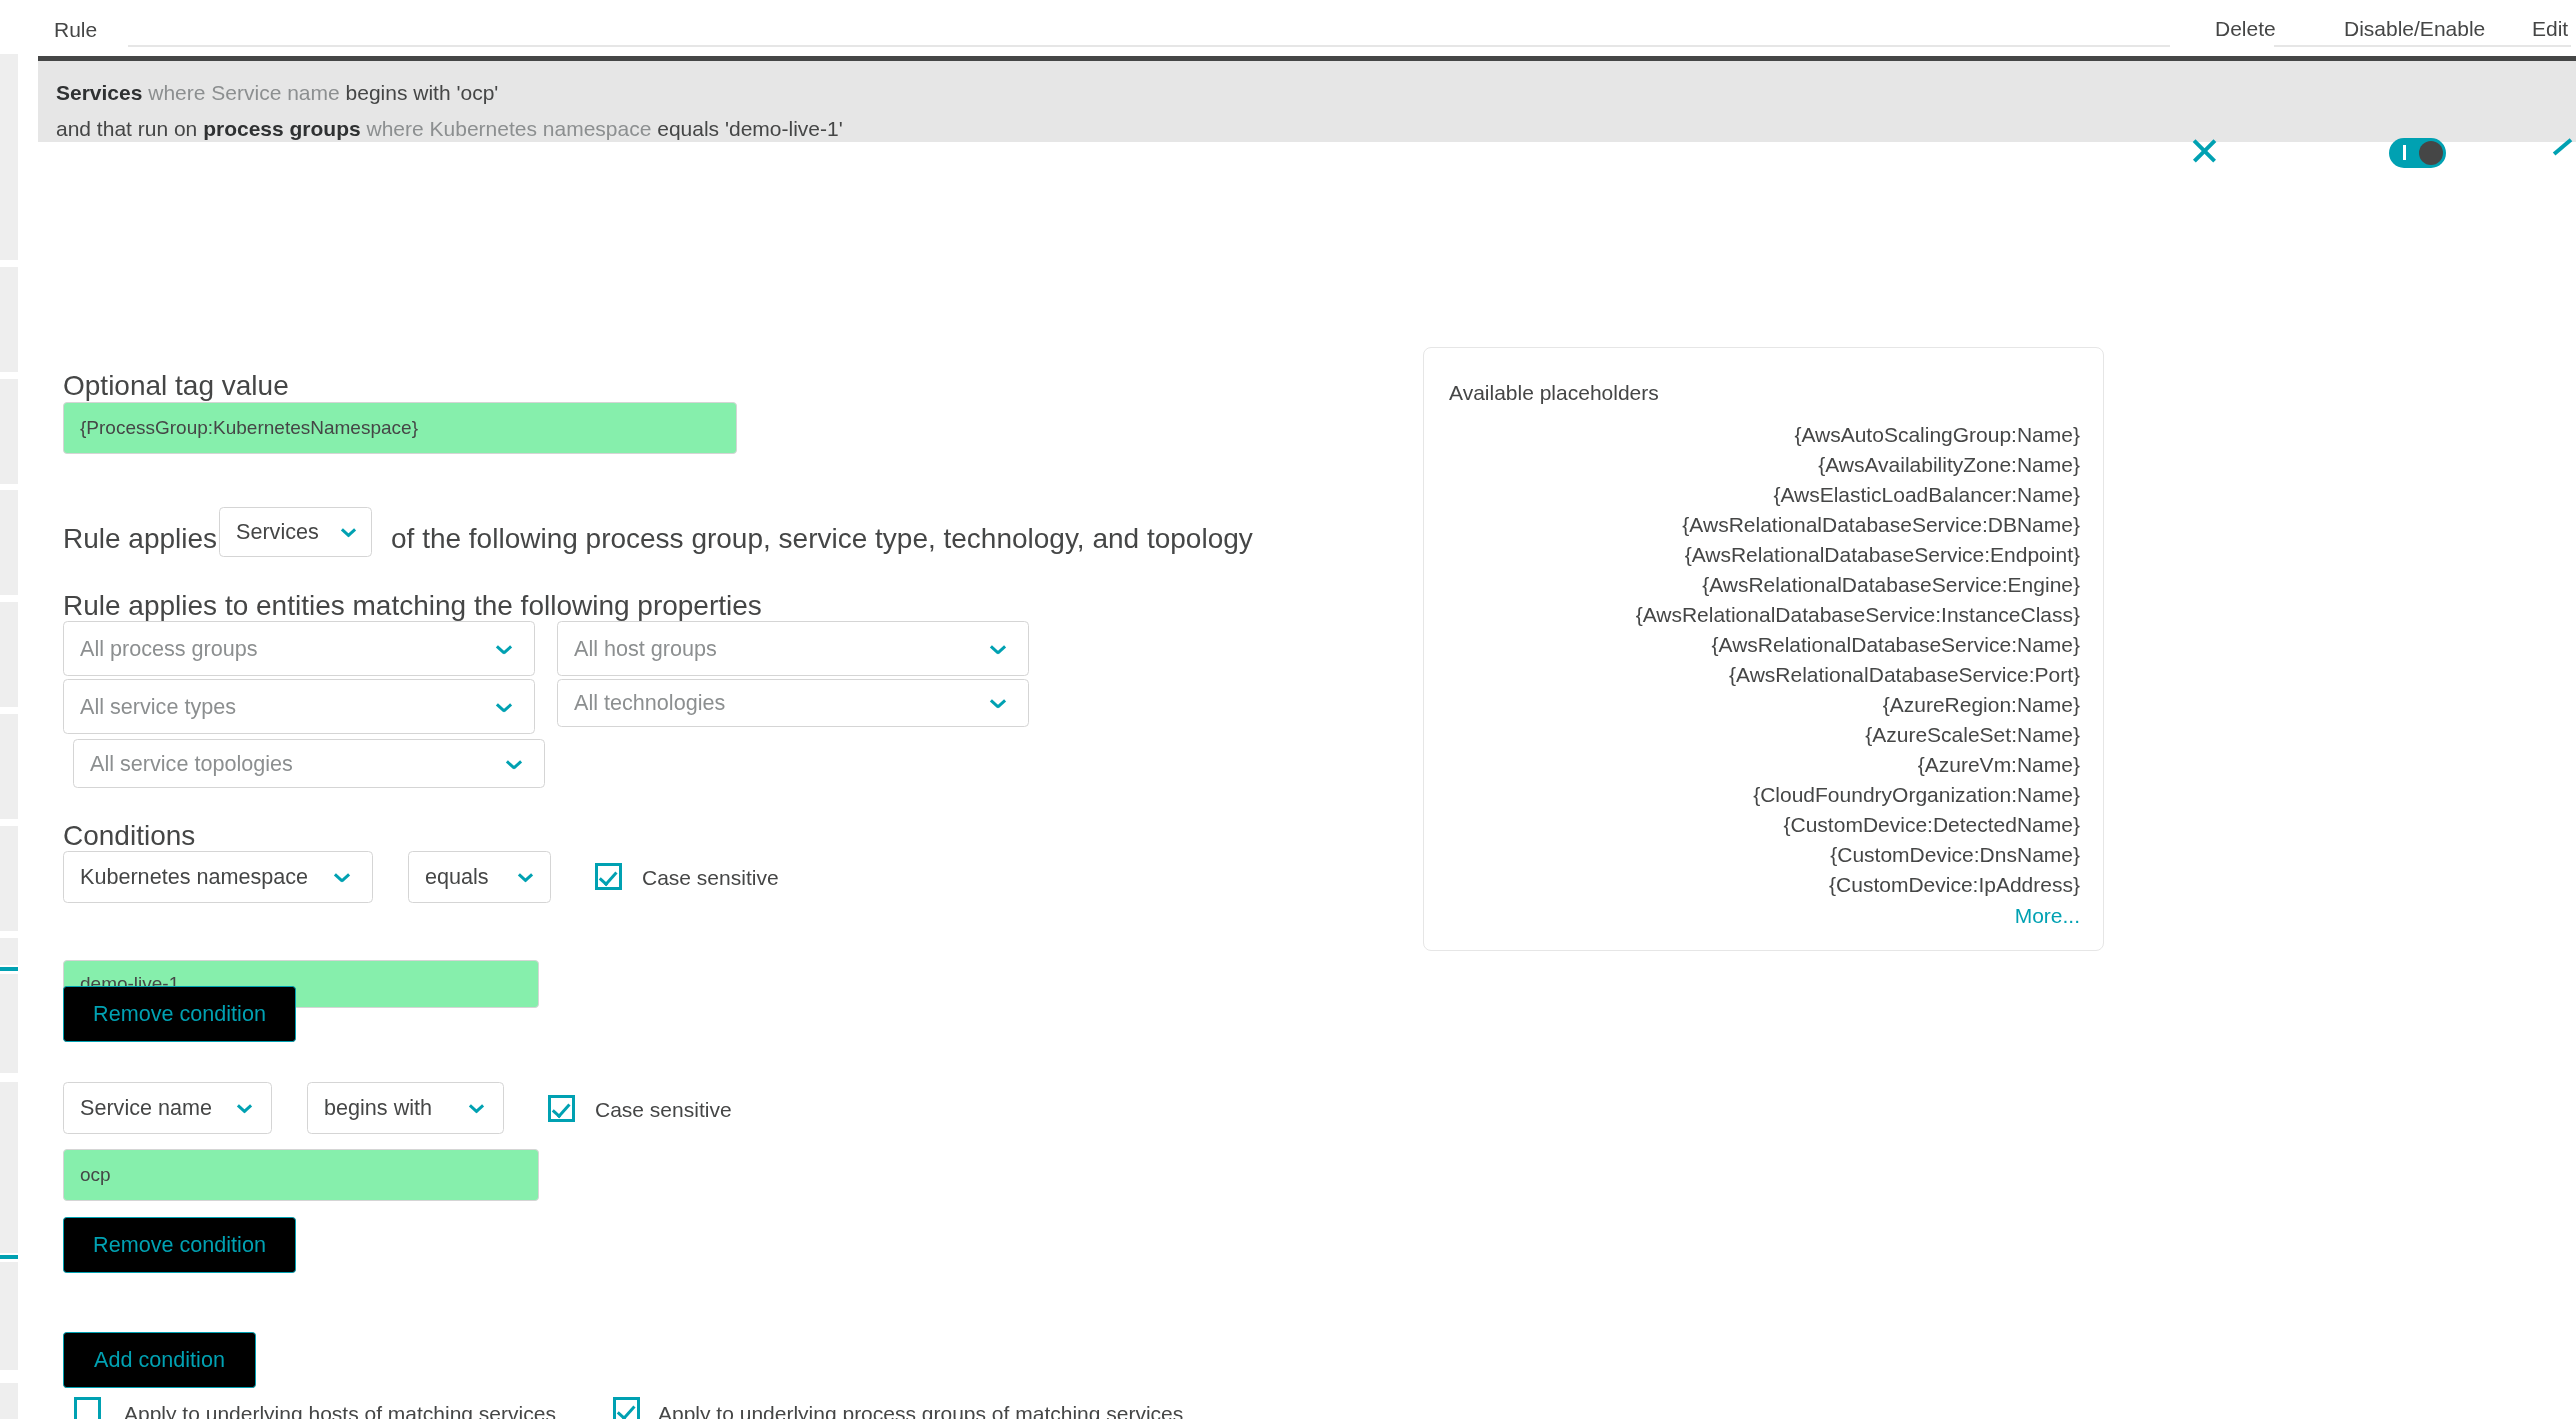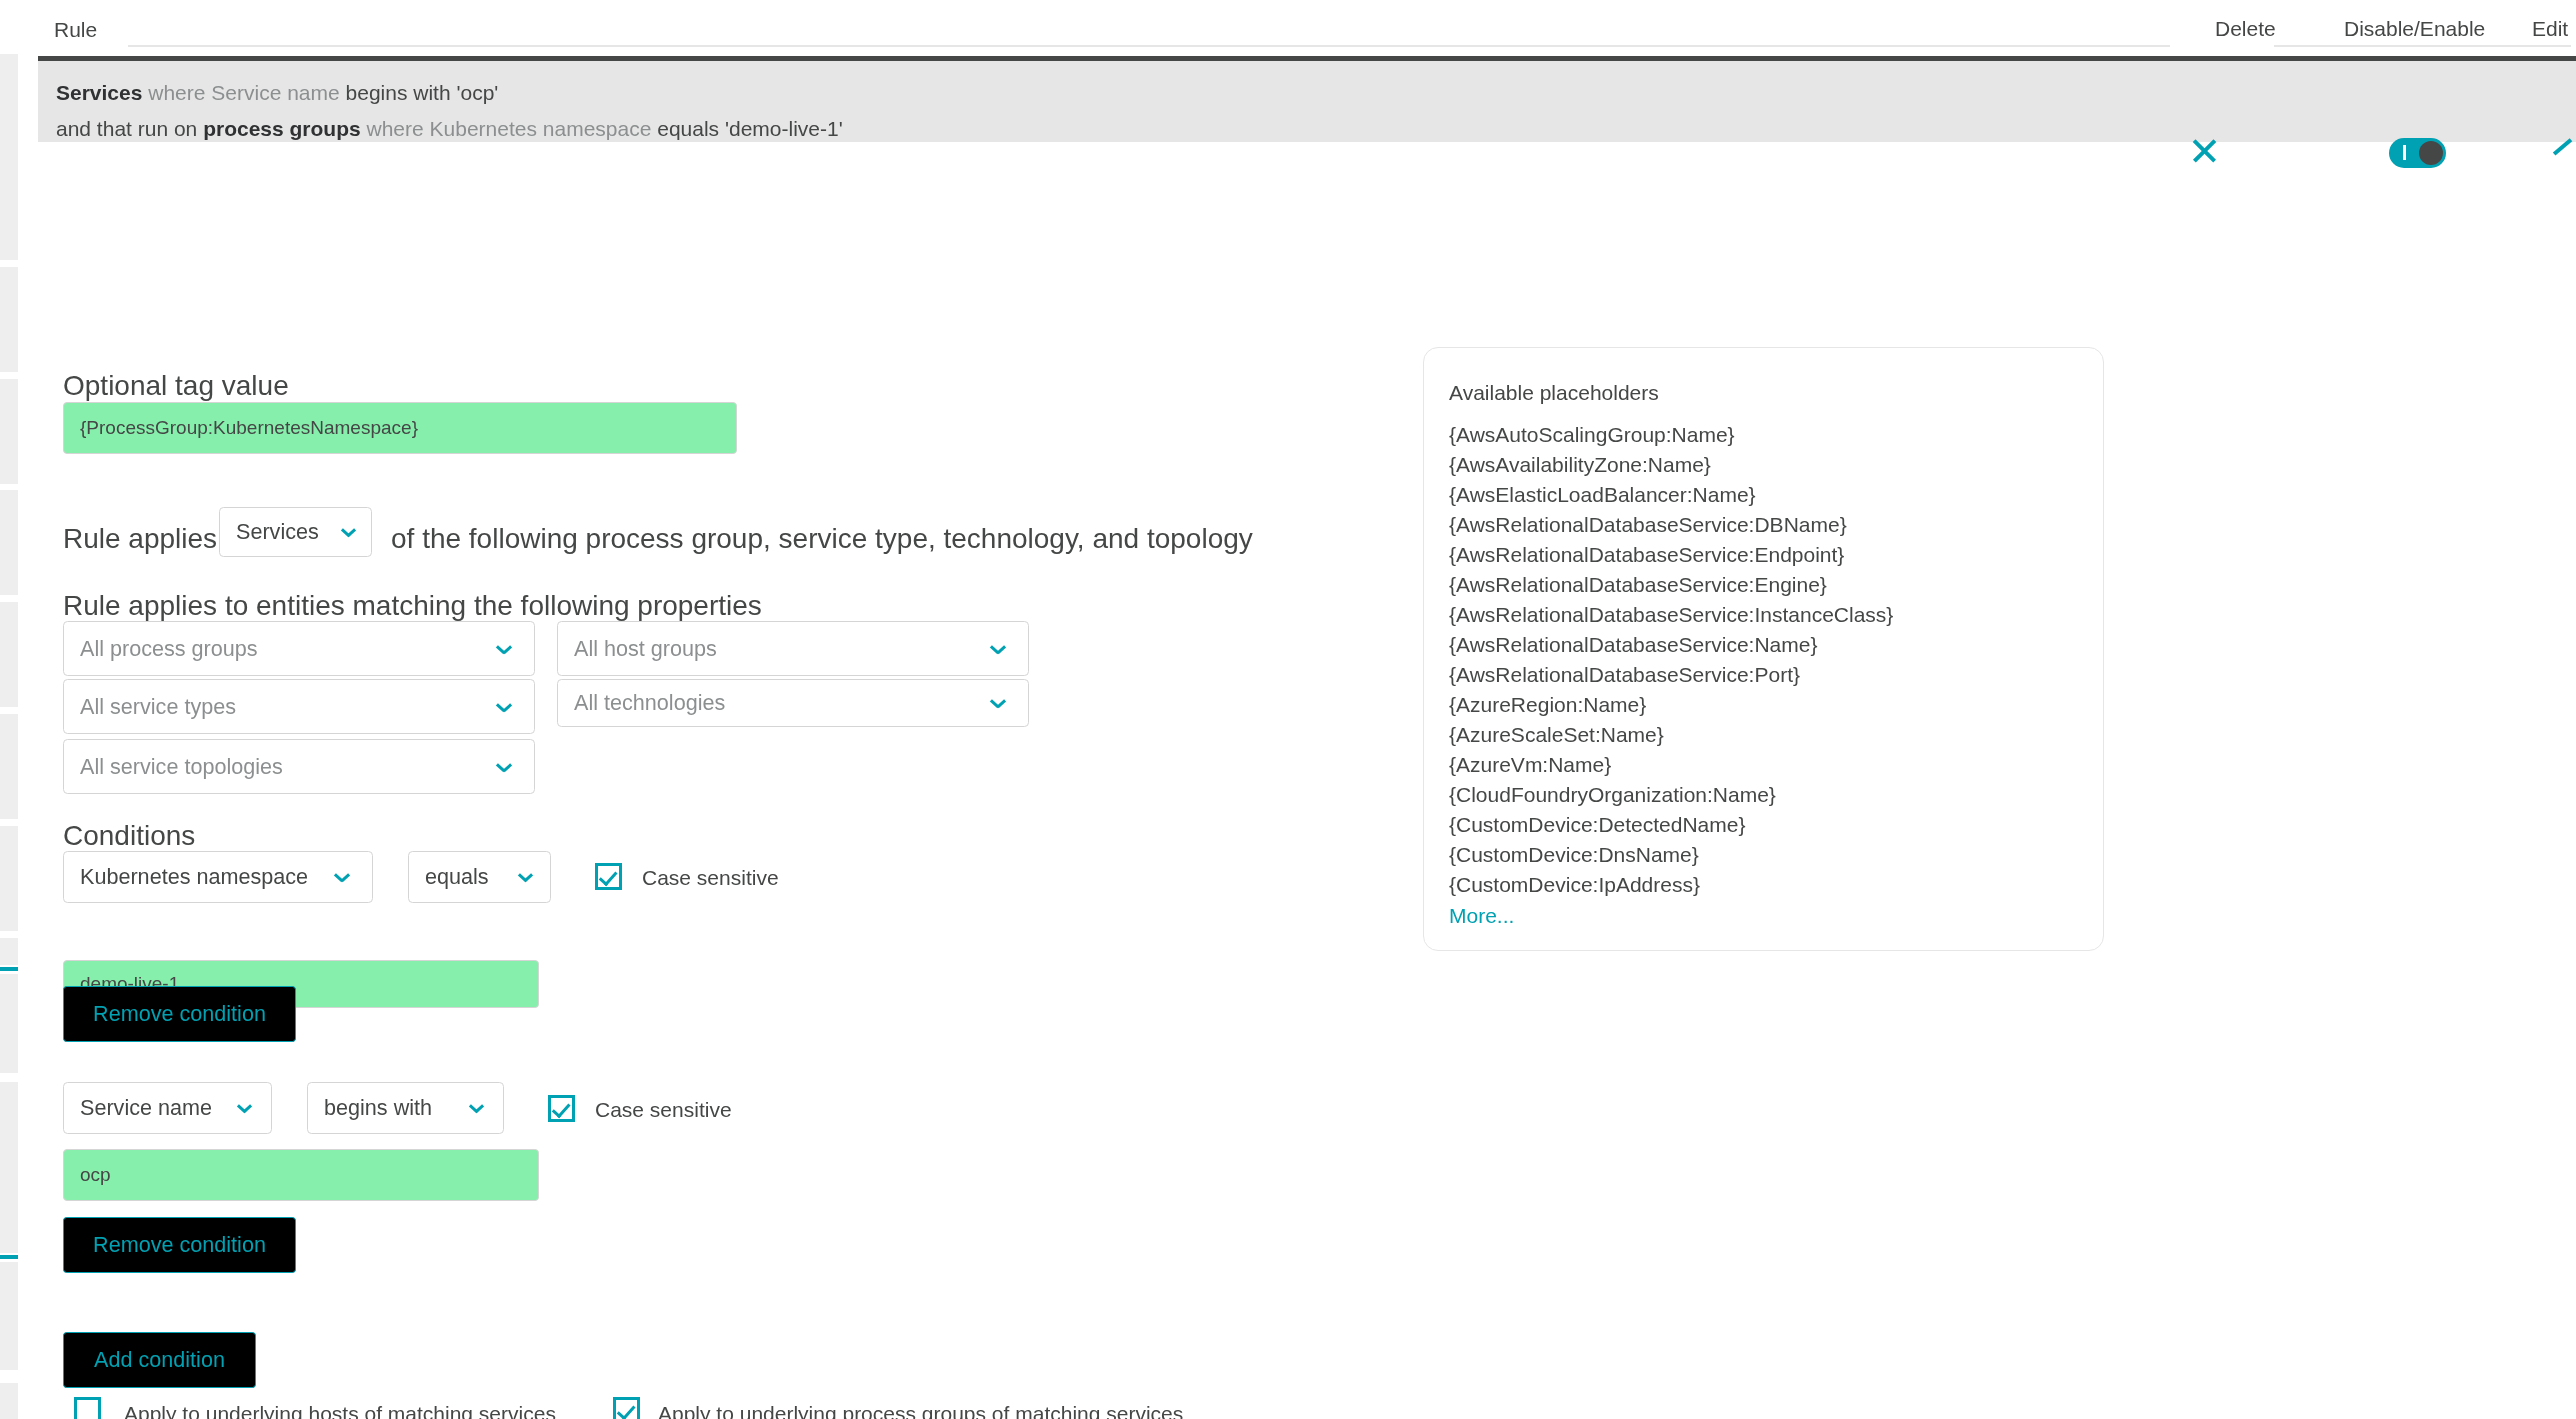--- a/index.html
+++ b/index.html
@@ -154,22 +154,23 @@
     transform: rotate(42deg);
   }
   .cbox-label {
     position: absolute; font-size: 21px; color: #454646; white-space: nowrap;
   }
 
   
   #ph-panel {
     position: absolute; left: 1423px; top: 205px;
     width: 681px; height: 604px;
-    border: 1.8px solid #e6e6e6; border-radius: 15px;
+    border: 1.8px solid #e6e6e6; border-radius: 8px;
     background: #ffffff;
+    text-align: right;
   }
   #ph-title {
     position: absolute; left: 25px; top: 33px;
     font-size: 21px; color: #454646;
   }
   #ph-list {
     position: absolute; left: 25px; top: 72px;
     width: 631px;
   }
   .ph-item {
@@ -260,21 +261,21 @@
     <span class="caret" style="right:23.4px;"></span>
   </div>
   <div class="select-box placeholder" style="left:63px;top:537px;width:472px;height:55px;">
     <span class="sel-text">All service types</span>
     <span class="caret" style="right:23.4px;"></span>
   </div>
   <div class="select-box placeholder" style="left:557px;top:537px;width:472px;height:48px;">
     <span class="sel-text">All technologies</span>
     <span class="caret" style="right:23.4px;"></span>
   </div>
-  <div class="select-box placeholder" style="left:63px;top:597px;width:472px;height:55px;">
+  <div class="select-box placeholder" style="left:73px;top:597px;width:472px;height:49px;">
     <span class="sel-text">All service topologies</span>
     <span class="caret" style="right:23.4px;"></span>
   </div>
 
   <span class="field-label" style="left:63px;top:678px;">Conditions</span>
 
   <div>
     <div class="select-box" style="left:63px;top:709px;width:310px;height:52px;">
       <span class="sel-text">Kubernetes namespace</span>
       <span class="caret" style="right:23.4px;"></span>

